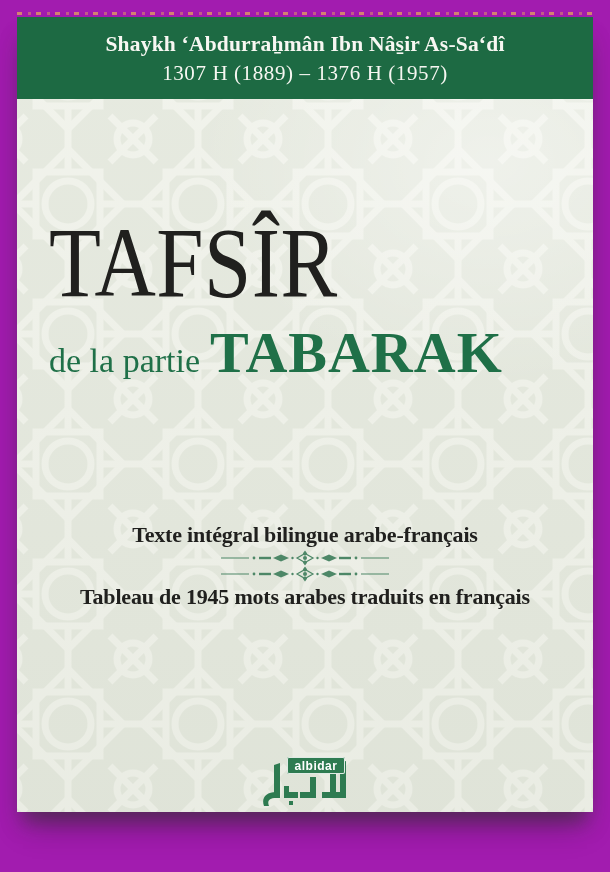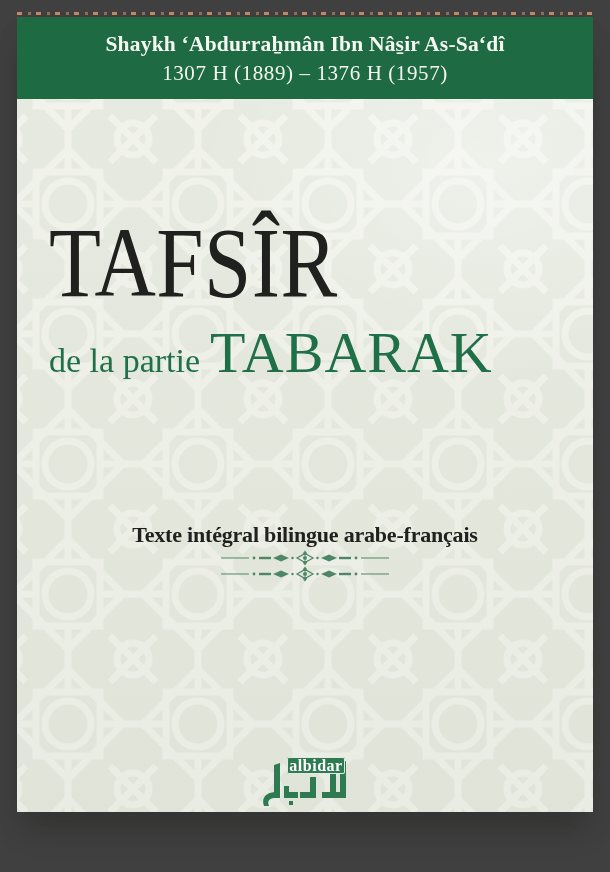--- a/index.html
+++ b/index.html
@@ -3,21 +3,21 @@
 <meta charset="utf-8">
 <style>
   * { margin: 0; padding: 0; box-sizing: border-box; }
   html, body { width: 610px; height: 872px; }
   body {
     background: #ffffff;
     font-family: "Liberation Serif", serif;
     position: relative;
     overflow: hidden;
   }
-  .page { position: absolute; inset: 0; background: #404040; padding-left: 14px; }
+  .page { position: absolute; inset: 0; background: #a21caf; padding-left: 14px; }
 
   .top-dashes {
     position: absolute;
     left: 17px; top: 12px;
     width: 576px; height: 3px;
     background: repeating-linear-gradient(90deg,
       rgba(221,148,104,0.85) 0 5px,
       rgba(221,148,104,0) 5px 11px,
       rgba(221,148,104,0.55) 11px 14px,
       rgba(221,148,104,0) 14px 19px);
@@ -81,21 +81,21 @@
     margin-top: 6px;
     white-space: nowrap;
     color: #1f7048;
   }
   .sub-prefix {
     font-size: 34px;
     vertical-align: baseline;
   }
   .sub-emph {
     font-size: 58px;
-    font-weight: normal;
+    font-weight: bold;
     letter-spacing: 1px;
     margin-left: 10px;
     vertical-align: baseline;
   }
 
   .features {
     position: absolute;
     left: 0; top: 503px;
     width: 100%;
     display: flex; flex-direction: column;
@@ -122,23 +122,23 @@
     position: absolute;
     top: 0; right: 3px;
     width: 58px; height: 17px;
     background: #2e7b51;
     border-radius: 2px;
     display: flex; align-items: center; justify-content: center;
     box-shadow: inset 0 0 0 1px rgba(255,255,255,0.85);
   }
   .logo-box span {
     color: #ffffff;
-    font-family: Liberation Serif, serif;
-    font-weight: bold;
-    font-size: 16px;
+    font-family: Liberation Sans, sans-serif;
+    font-weight: bold;
+    font-size: 12px;
     letter-spacing: 0.5px;
     line-height: 1;
   }
 </style>
 </head>
 <body>
 
 <div class="page">
 
   <div class="top-dashes"></div>
@@ -213,20 +213,21 @@
           <polygon points="90,0.5 92.2,3.5 90,6 87.8,3.5" stroke="none"></polygon>
           <polygon points="90,10 92.2,12.5 90,15.5 87.8,12.5" stroke="none"></polygon>
           <circle cx="102.5" cy="8" r="1.2" stroke="none"></circle>
           <polygon points="106,8 114,4.6 122,8 114,11.4" stroke="none"></polygon>
           <path d="M124 8 H136" stroke-width="2.4" fill="none"></path>
           <circle cx="141" cy="8" r="1.4" stroke="none"></circle>
           <path d="M146 8 H174" stroke-width="1" fill="none"></path>
         </g>
       </svg>
 
+      <div class="feature">Tableau de 1945 mots arabes traduits en français</div>
     </div>
 
     <div class="logo">
       <svg class="logo-arabic" role="img" xmlns="http://www.w3.org/2000/svg" viewBox="0 0 86 50" width="86" height="50" aria-label="البدار">
         <g fill="#2e7b51">
 
           <path d="M78 6 L84 4 L84 41 L78 41 Z"></path>
 
           <rect x="68" y="12" width="6" height="29"></rect>
           <rect x="60" y="35" width="24" height="6"></rect>

